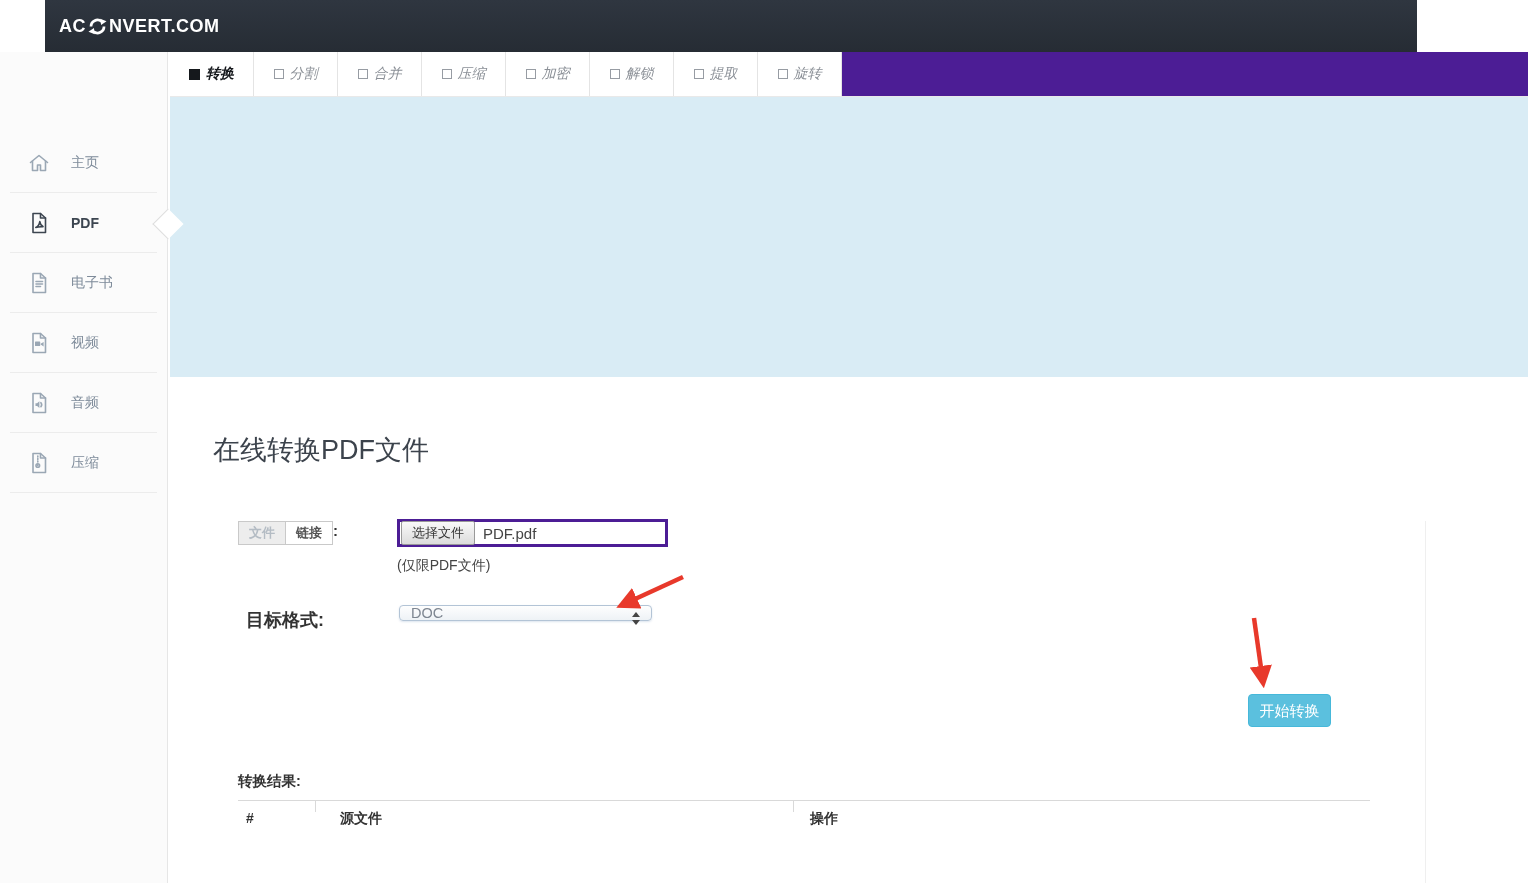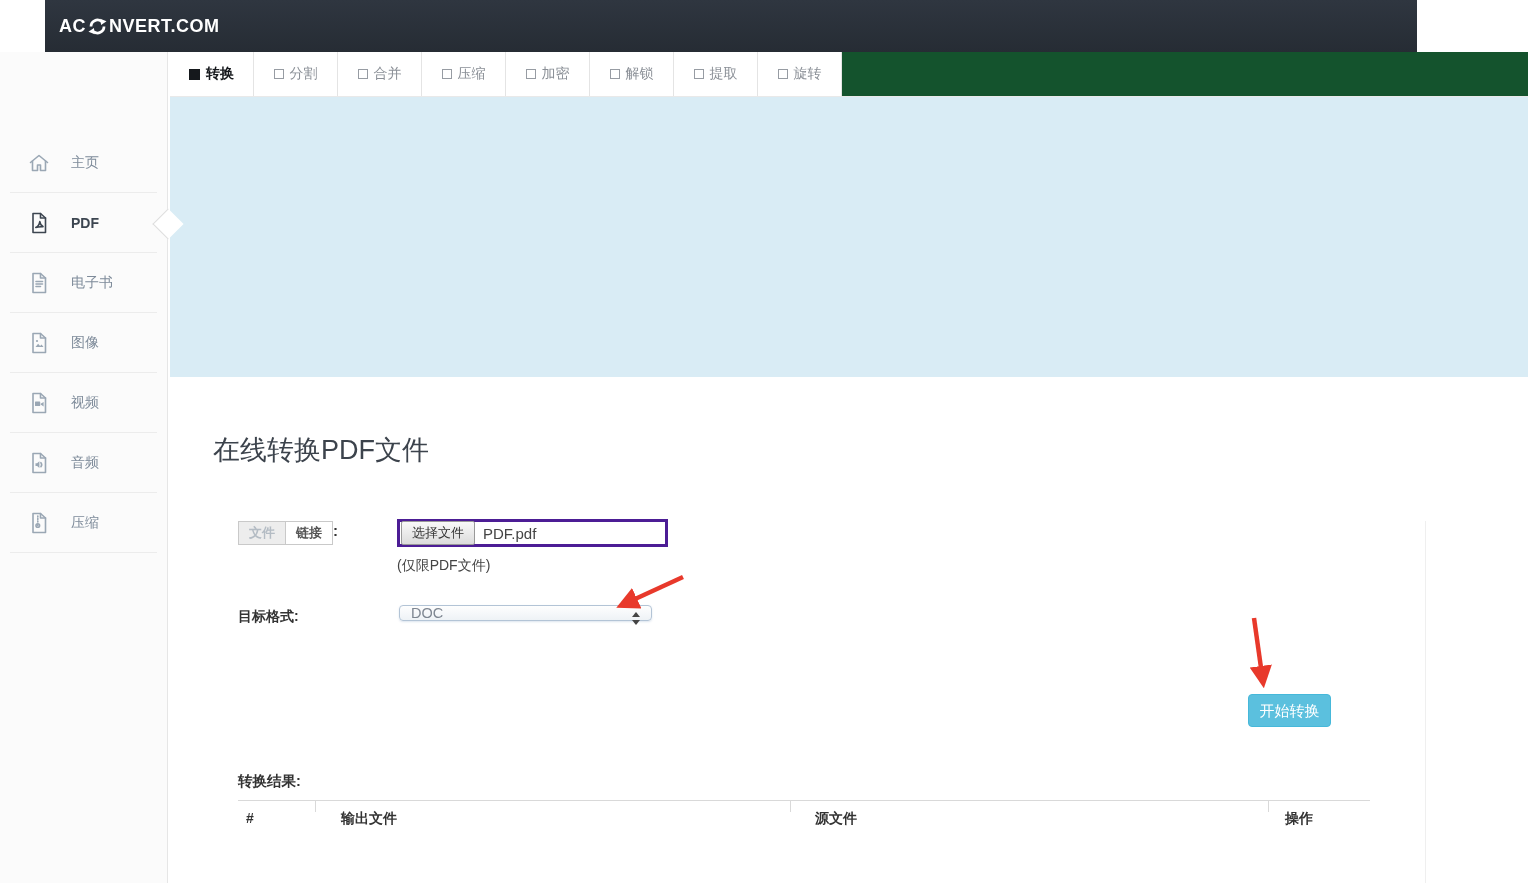--- a/index.html
+++ b/index.html
@@ -13,21 +13,21 @@
     position:absolute; left:0; top:0; width:1372px; height:52px;
     background:linear-gradient(#2f3640,#262c34);
     display:flex; align-items:center; padding-left:14px; z-index:6;margin-left:45px;
   }
   .logo { display:flex; align-items:center; color:#fff; font-weight:bold;
           font-size:18px; letter-spacing:.5px; cursor:pointer; }
   .logo .cycle { width:21px; height:21px; margin:0 1px; display:inline-block; }
   
   .tabstrip {
     position:absolute; left:170px; top:52px; width:1358px; height:45px;
-    background:#14532d; border-bottom:1px solid #e9e9e9; display:flex;
+    background:#4c1d95; border-bottom:1px solid #e9e9e9; display:flex;font-style:italic;
   }
   .tab {
     width:84px; height:100%; display:flex; align-items:center; justify-content:center;
     border-right:1px solid #e4e4e4; font-size:14px; color:#8a8f96; cursor:pointer;
     background:#fff;
   }
   .tab .sq { width:10px; height:10px; border:1px solid #979ca3; background:#fff;
              display:inline-block; margin-right:6px; }
   .tab.active { color:#15181c; font-weight:bold; }
   .tab.active .sq { width:11px; height:11px; background:#15181c; border-color:#15181c; }
@@ -60,21 +60,21 @@
   .toggle-btn.selected { background:#ededed; color:#b4bcc4; border-right:none; }
   .toggle-colon { position:absolute; left:333px; top:522px; font-size:15px;
                   font-weight:bold; color:#333; }
   .file-box { position:absolute; left:397px; top:519px; width:271px; height:28px;
               border:3px solid #4c1d95; display:flex; align-items:center; }
   .file-btn { height:24px; margin-left:1px; padding:0 10px; font-size:13px;
               color:#333; border:1px solid #999; border-radius:2px;
               background:linear-gradient(#f9f9f9,#dcdcdc); cursor:pointer; }
   .file-name { margin-left:8px; font-size:15px; color:#444;text-align:right; }
   .file-hint { position:absolute; left:397px; top:557px; font-size:14px; color:#444; }
-  .format-label { position:absolute; left:238px; top:608px; font-size:14px;
+  .format-label { position:absolute; left:246px; top:608px; font-size:18px;
                   font-weight:bold; color:#333; }
   .select { position:absolute; left:399px; top:605px; width:253px; height:16px;
             border:1px solid #b3c4d6; border-radius:4px; cursor:pointer;
             background:linear-gradient(#fefefe,#eef2f6);
             box-shadow:0 1px 2px rgba(120,150,190,.25);
             display:flex; align-items:center; }
   .select .value { margin-left:11px; font-size:14.5px; color:#7e8691; }
   .spinner { position:absolute; right:11px; top:6px; display:flex;
              flex-direction:column; align-items:center; }
   .spinner i { display:block; width:0; height:0; border-left:4px solid transparent;
@@ -149,31 +149,20 @@
             <path d="M10 11.5h6.5M10 14h6.5M10 16.5h4.5"></path>
           </svg>
       </span>
       <span class="nav-label">电子书</span>
     </li>
     <li class="nav-item">
       <span class="nav-icon">
         <svg viewBox="0 0 26 26">
             <path d="M7 3.5h7.5L19.5 8v14.5H7z"></path>
             <path d="M14.5 3.5V8h5"></path>
-            <circle class="fill" cx="11" cy="11" r="1.1"></circle>
-            <path class="fill" d="M9.5 17l2.6-3.2 2 2.2 1.4-1.6 2 2.6z"></path>
-          </svg>
-      </span>
-      <span class="nav-label">图像</span>
-    </li>
-    <li class="nav-item">
-      <span class="nav-icon">
-        <svg viewBox="0 0 26 26">
-            <path d="M7 3.5h7.5L19.5 8v14.5H7z"></path>
-            <path d="M14.5 3.5V8h5"></path>
             <rect class="fill" x="9" y="11.5" width="5.2" height="4.6" rx=".6"></rect>
             <path class="fill" d="M14.6 13.8l3-1.8v4.4l-3-1.8z"></path>
           </svg>
       </span>
       <span class="nav-label">视频</span>
     </li>
     <li class="nav-item">
       <span class="nav-icon">
         <svg viewBox="0 0 26 26">
             <path d="M7 3.5h7.5L19.5 8v14.5H7z"></path>
@@ -258,21 +247,20 @@
       <i class="up"></i>
       <i class="down"></i>
     </span>
 </div>
 
 <div class="convert-btn">开始转换</div>
 
 <div class="results-label">转换结果:</div>
 <div class="results-table">
   <div class="th c1">#</div>
-  <div class="th c2">输出文件</div>
   <div class="th c3">源文件</div>
   <div class="th c4">操作</div>
 </div>
 
 <div class="vline"></div>
 
 <svg class="arrows">
   <defs>
     <marker id="ah" markerWidth="5" markerHeight="5" refX="3.6" refY="2.5" orient="auto">
       <path d="M0 0 L5 2.5 L0 5 z" fill="#e8392b"></path>

